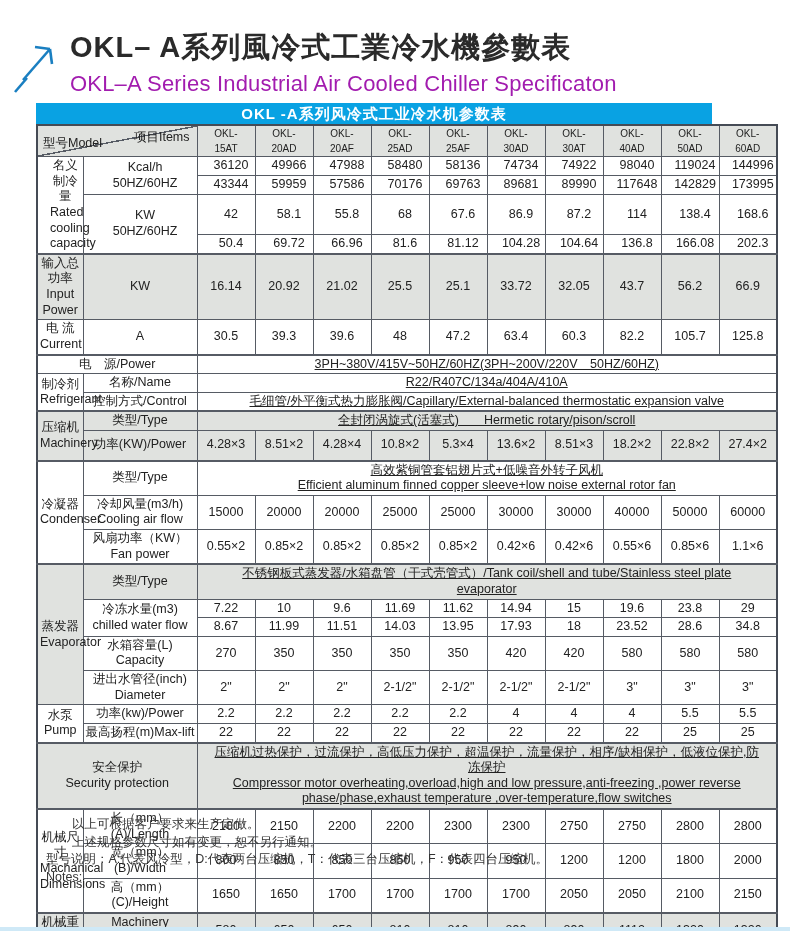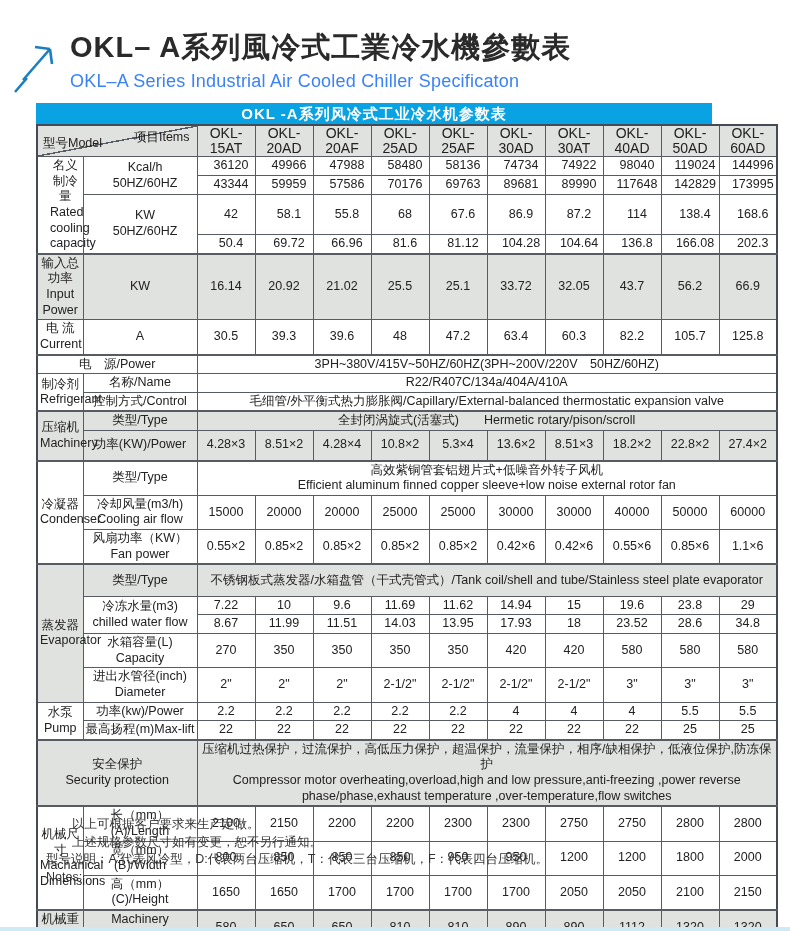--- a/index.html
+++ b/index.html
@@ -7,21 +7,21 @@
   html,body{margin:0;padding:0;}
   body{
     width:790px;height:931px;position:relative;overflow:hidden;
     background:#ffffff;color:#1e1e1e;
     font-family:"Liberation Sans","DejaVu Sans",sans-serif;
   }
   .brand{position:absolute;left:14px;top:28px;display:flex;align-items:flex-start;}
   .logo{width:48px;height:62px;flex:0 0 auto;margin-top:6px;}
   .titles{margin-left:8px;}
   .title-zh{margin:0;font-size:29px;font-weight:700;color:#2a2a2a;letter-spacing:1px;}
-  .title-en{font-size:18px;color:#3b82f6;margin-top:3px;letter-spacing:0.2px;}
+  .title-en{font-size:22px;color:#a21caf;margin-top:3px;letter-spacing:0.2px;}
 
   .twrap{position:absolute;left:36px;top:103px;width:676px;}
   .tbar{
     background:var(--accent);color:#ffffff;text-align:center;
     font-size:15px;font-weight:700;height:21px;line-height:21px;letter-spacing:1px;
   }
   table.spec{
     border-collapse:collapse;width:740px;table-layout:fixed;
     font-size:12.5px;border:2px solid #454b55;
   }
@@ -29,22 +29,22 @@
   td{
     border:1px solid #565b64;text-align:center;vertical-align:middle;
     padding:1px 2px;background-color:#ffffff;line-height:1.25;color:#222;
   }
   tr.sh>td{background-color:#e0e2df;}
   td.wh{background-color:#ffffff;text-align:center;}
   tr.thick>td{border-top-width:2px;}
   .pre{white-space:pre-line;}
   .r18>td{height:18px;} .r19>td{height:19px;padding-left:12px;} .r30>td{height:30px;}
   .r32>td{height:32px;} .r55>td{height:55px;}
-  td.model{padding:0 9px;line-height:15px;font-size:14px;}
-  td.span{padding:1px 4px;}
+  td.model{padding:0 9px;line-height:15px;font-size:10px;}
+  td.span{padding:1px 16px;text-decoration:underline;}
   td.corner{
     position:relative;
     background-image:linear-gradient(to bottom right,
       transparent calc(50% - 0.7px), #565b64 calc(50% - 0.7px),
       #565b64 calc(50% + 0.7px), transparent calc(50% + 0.7px));
   }
   .c-model{position:absolute;left:5px;bottom:4px;font-size:12.5px;}
   .c-items{position:absolute;right:7px;top:4px;font-size:12.5px;}
 
   .notes{position:absolute;left:46px;top:816px;font-size:12.5px;line-height:17.5px;color:#333;}

